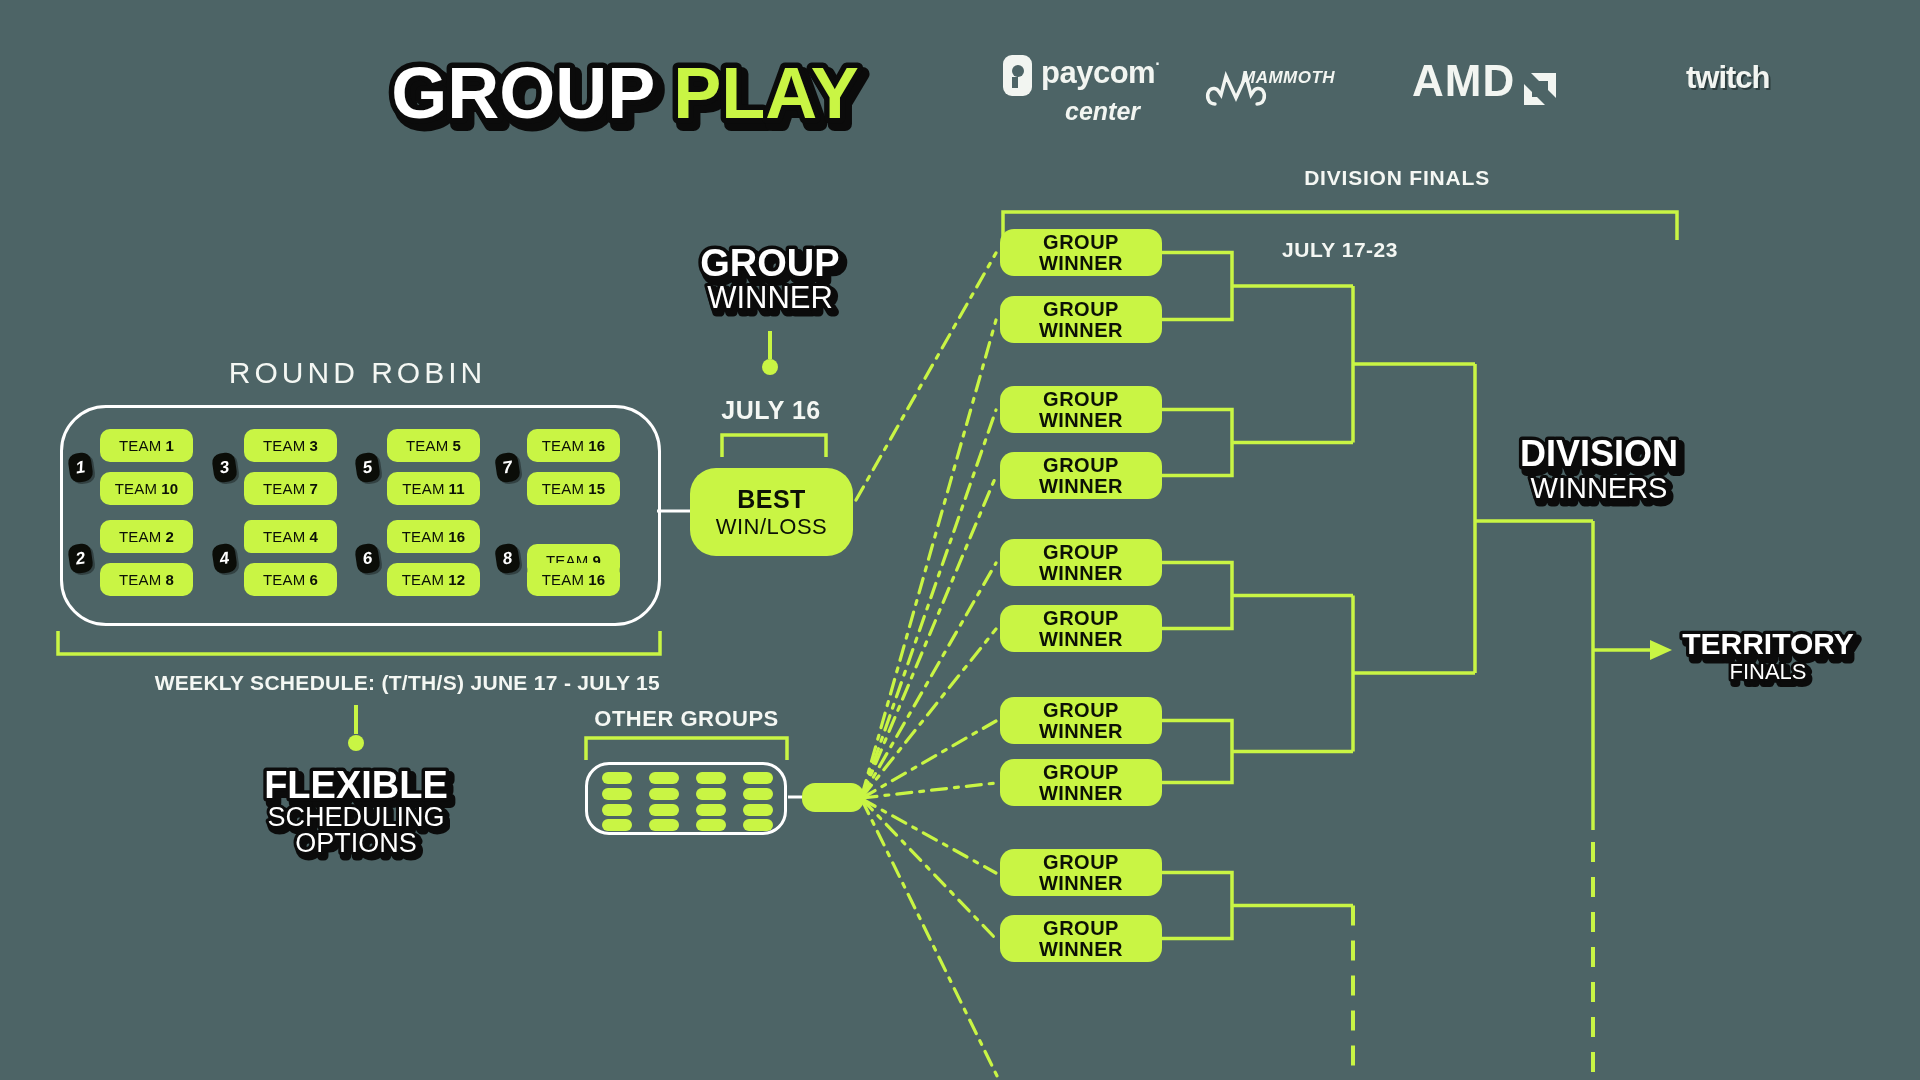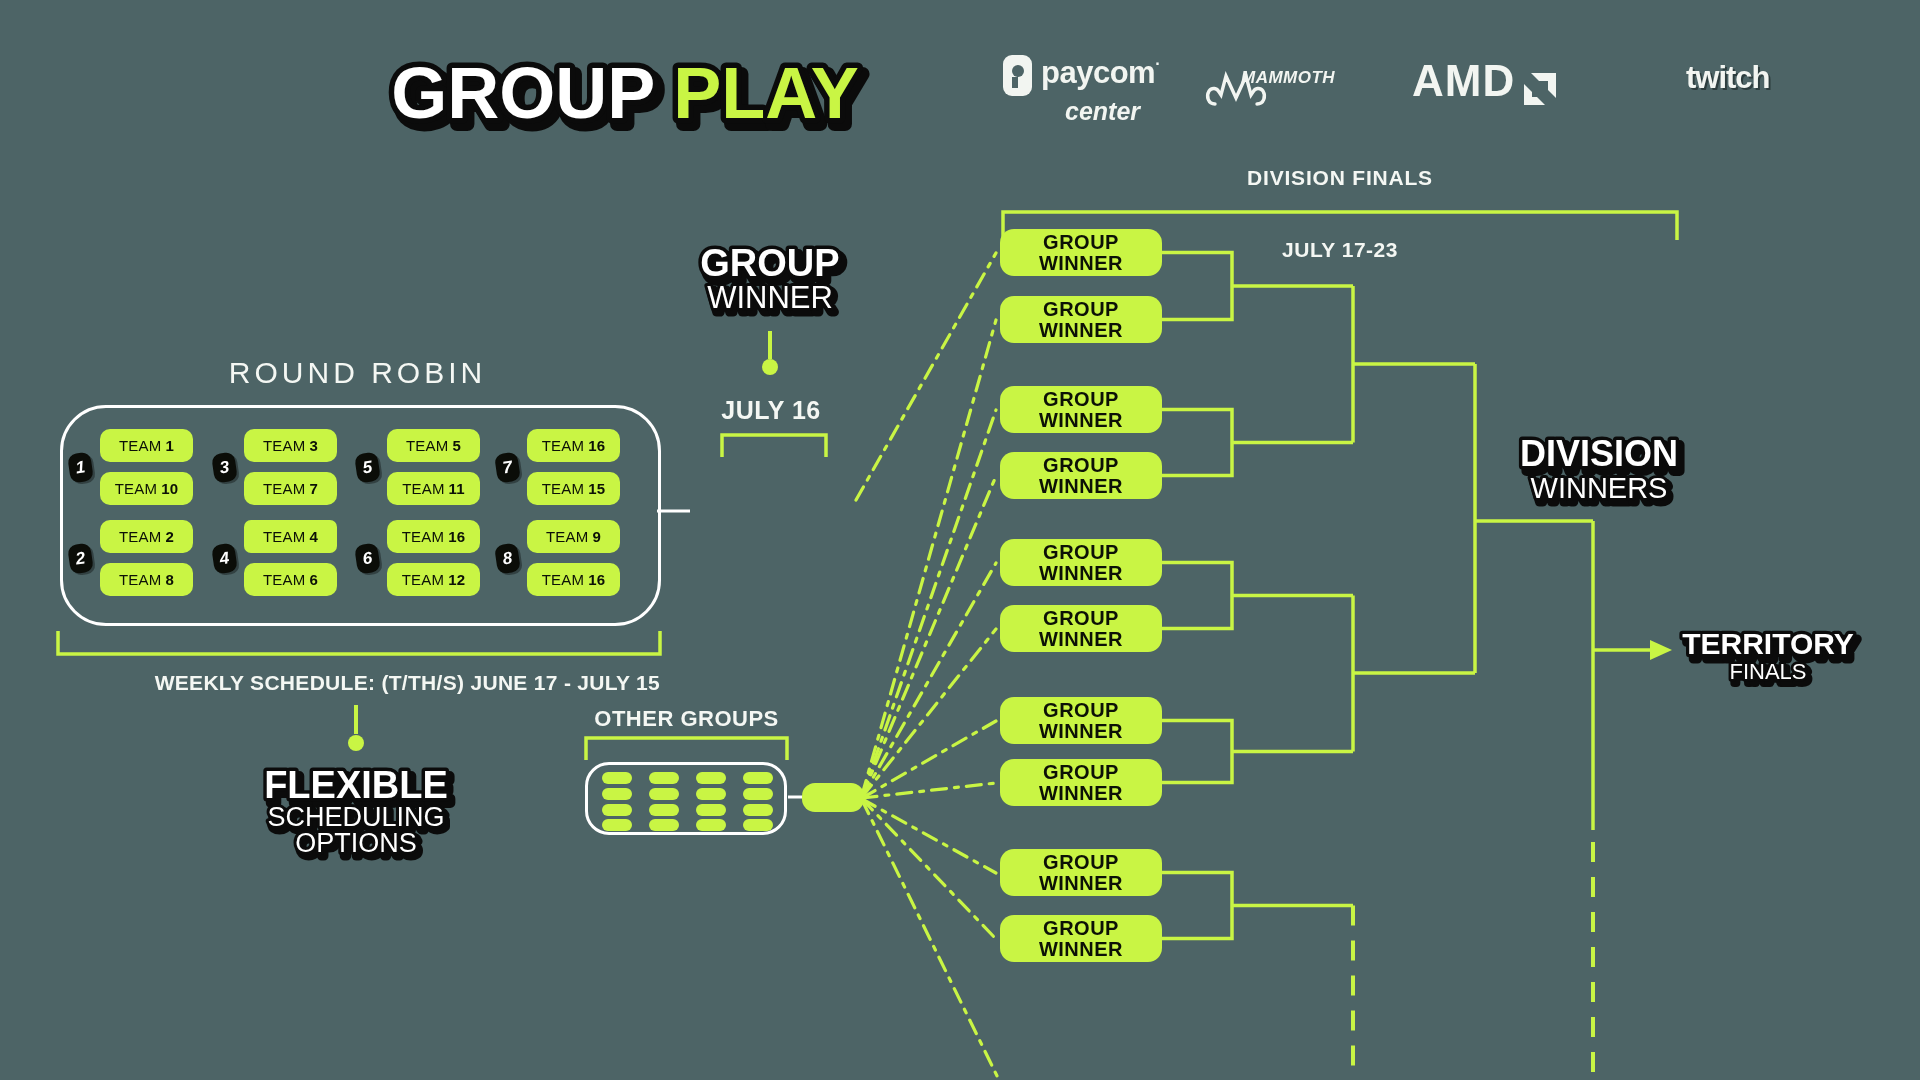--- a/index.html
+++ b/index.html
@@ -196,21 +196,21 @@
         <div><span>TEAM</span><b>12</b></div>
       </div>
       <div class="abs badge" style="left: 496px; top: 453px;">7</div>
       <div class="abs gbox team-box" style="left: 527px; top: 429px;">
         <div><span>TEAM</span><b>16</b></div>
       </div>
       <div class="abs gbox team-box" style="left: 527px; top: 472px;">
         <div><span>TEAM</span><b>15</b></div>
       </div>
       <div class="abs badge" style="left: 496px; top: 544px;">8</div>
-      <div class="abs gbox team-box" style="left: 527px; top: 520px;">
+      <div class="abs gbox team-box" style="left: 527px; top: 544px;">
         <div><span>TEAM</span><b>9</b></div>
       </div>
       <div class="abs gbox team-box" style="left: 527px; top: 563px;">
         <div><span>TEAM</span><b>16</b></div>
       </div>
     </div>
 
   <div class="abs wh" style="left:58px;top:671px;width:602px;text-align:right;font-size:21px;font-weight:bold;letter-spacing:.3px;">WEEKLY SCHEDULE: (T/TH/S) JUNE 17 - JULY 15</div>
 
   <svg class="abs" style="left:206px;top:760px;" width="300" height="110">
@@ -228,20 +228,24 @@
     <g font-family="Liberation Sans, sans-serif" text-anchor="middle">
       <text x="90" y="38" transform="translate(4,5)" font-size="38" font-weight="bold" fill="#0b0b0b" stroke="#0b0b0b" stroke-width="10" stroke-linejoin="round">GROUP</text>
       <text x="90" y="38" font-size="38" font-weight="bold" paint-order="stroke" stroke="#0b0b0b" stroke-width="7" stroke-linejoin="round" fill="#ffffff">GROUP</text>
       <text x="90" y="70" transform="translate(3,4)" font-size="31" fill="#0b0b0b" stroke="#0b0b0b" stroke-width="9" stroke-linejoin="round">WINNER</text>
       <text x="90" y="70" font-size="31" paint-order="stroke" stroke="#0b0b0b" stroke-width="6" stroke-linejoin="round" fill="#ffffff">WINNER</text>
     </g>
   </svg>
 
   <div class="abs wh" style="left:690px;top:396px;width:162px;text-align:center;font-size:25px;font-weight:bold;letter-spacing:.5px;">JULY 16</div>
 
+  <div class="abs gbox best-box" style="left:690px;top:468px;">
+    <div class="l1">BEST</div>
+    <div class="l2">WIN/LOSS</div>
+  </div>
 
   <div class="abs wh" style="left:586px;top:706px;width:201px;text-align:center;font-size:22px;font-weight:bold;letter-spacing:.5px;">OTHER GROUPS</div>
 
   <div id="og-grid" class="abs og-container" style="left:585px;top:762px;width:202px;height:73px;">
       <div class="pill"></div>
       <div class="pill"></div>
       <div class="pill"></div>
       <div class="pill"></div>
       <div class="pill"></div>
       <div class="pill"></div>
@@ -252,21 +256,21 @@
       <div class="pill"></div>
       <div class="pill"></div>
       <div class="pill"></div>
       <div class="pill"></div>
       <div class="pill"></div>
       <div class="pill"></div>
     </div>
 
   <div class="abs og-pill-big" style="left:802px;top:783px;"></div>
 
-  <div class="abs wh" style="left:1190px;top:166px;width:300px;text-align:center;font-size:21px;font-weight:bold;letter-spacing:.8px;">DIVISION FINALS</div>
+  <div class="abs wh" style="left:1190px;top:166px;width:300px;text-align:right;font-size:21px;font-weight:bold;letter-spacing:.8px;">DIVISION FINALS</div>
   <div class="abs wh" style="left:1190px;top:238px;width:300px;text-align:center;font-size:21px;font-weight:bold;letter-spacing:.5px;">JULY 17-23</div>
 
   <div id="bracket-layer" class="abs" style="left:0;top:0;">
       <div class="abs gbox gw-box" style="left: 1000px; top: 229px;">
         <div>GROUP</div>
         <div>WINNER</div>
       </div>
       <div class="abs gbox gw-box" style="left: 1000px; top: 296px;">
         <div>GROUP</div>
         <div>WINNER</div>

